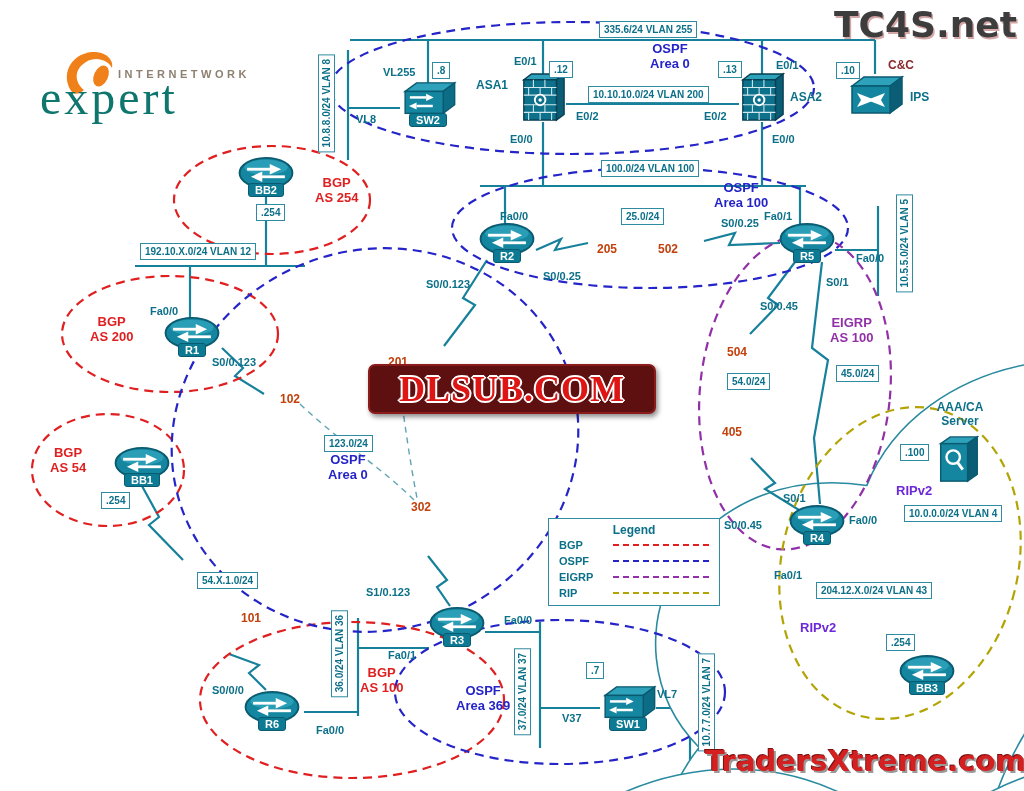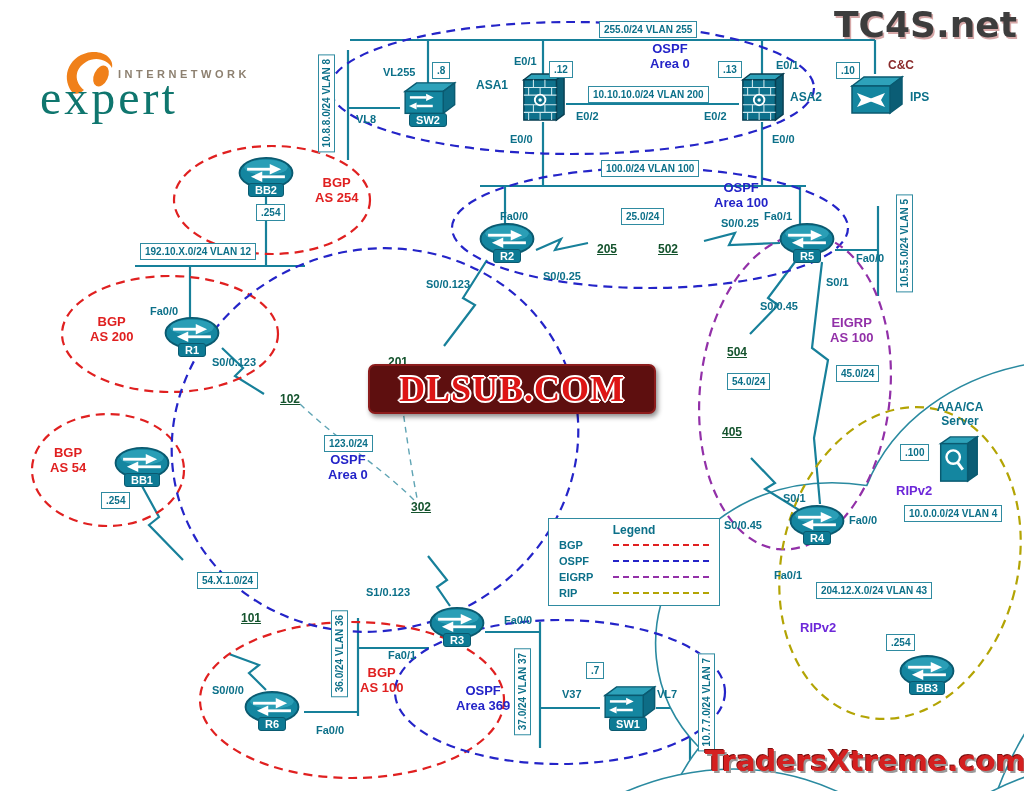--- a/index.html
+++ b/index.html
@@ -3,21 +3,21 @@
 <meta charset="utf-8">
 <style>
   html,body{margin:0;padding:0;background:#fff;}
   #canvas{position:relative;width:1024px;height:791px;background:#fff;overflow:hidden;
           font-family:"Liberation Sans",sans-serif;}
   #net-svg{position:absolute;left:0;top:0;z-index:1;}
   .sbox{position:absolute;z-index:4;background:#fff;border:1px solid #2f8ba1;color:#0c7089;
         font:bold 10px "Liberation Sans",sans-serif;padding:2px 4px;white-space:nowrap;line-height:1.1;}
   .sbox.v{writing-mode:vertical-rl;transform:rotate(180deg);padding:4px 2px;}
   .iface{position:absolute;z-index:3;color:#0c7089;font:bold 11px "Liberation Sans",sans-serif;white-space:nowrap;}
-  .dlci{position:absolute;z-index:2;color:#14532d;font:bold 12px "Liberation Sans",sans-serif;text-decoration:underline;}
+  .dlci{position:absolute;z-index:2;color:#c2410c;font:bold 12px "Liberation Sans",sans-serif;}
   .area{position:absolute;z-index:3;font:bold 13px "Liberation Sans",sans-serif;text-align:center;line-height:1.15;white-space:nowrap;}
   .area span{display:block;}
   .blue{color:#2424c8}.red{color:#e02020}.purple{color:#9230a8}.olive{color:#6d28d9}
   .node{position:absolute;z-index:3;display:flex;flex-direction:column;align-items:center;width:60px;}
   .nname{background:#0d7a94;border:1px solid #0a5a70;color:#fff;font:bold 11px "Liberation Sans",sans-serif;
          padding:0 6px;border-radius:3px;margin-top:-7px;z-index:2;white-space:nowrap;}
   .dev{position:absolute;z-index:3;}
   .devlbl{position:absolute;z-index:3;color:#0c7089;font:bold 12px "Liberation Sans",sans-serif;white-space:nowrap;}
   .devlbl.center{text-align:center;}
   .devlbl.maroon{color:#8a2b2b;}
@@ -206,21 +206,21 @@
       <ellipse cx="352" cy="700" rx="152" ry="78" stroke="#e02020"></ellipse>
       <ellipse cx="572" cy="88" rx="242" ry="66" stroke="#2424c8"></ellipse>
       <ellipse cx="650" cy="228" rx="198" ry="60" stroke="#2424c8"></ellipse>
       <ellipse cx="375" cy="440" rx="205" ry="190" transform="rotate(-20 375 440)" stroke="#2424c8"></ellipse>
       <ellipse cx="560" cy="692" rx="165" ry="72" stroke="#2424c8"></ellipse>
       <ellipse cx="795" cy="392" rx="95" ry="158" transform="rotate(6 795 392)" stroke="#9230a8"></ellipse>
       <ellipse cx="900" cy="563" rx="118" ry="158" transform="rotate(14 900 563)" stroke="#b3a404"></ellipse>
     </g>
   </svg>
 
-  <div class="sbox" style="left:599px;top:21px">255.0/24 VLAN 255</div>
+  <div class="sbox" style="left:599px;top:21px">335.6/24 VLAN 255</div>
   <div class="sbox" style="left:432px;top:62px">.8</div>
   <div class="sbox" style="left:549px;top:61px">.12</div>
   <div class="sbox" style="left:718px;top:61px">.13</div>
   <div class="sbox" style="left:836px;top:62px">.10</div>
   <div class="sbox" style="left:588px;top:86px">10.10.10.0/24 VLAN 200</div>
   <div class="sbox" style="left:601px;top:160px">100.0/24 VLAN 100</div>
   <div class="sbox" style="left:621px;top:208px">25.0/24</div>
   <div class="sbox v" style="left:318px;top:54px">10.8.8.0/24 VLAN 8</div>
   <div class="sbox" style="left:140px;top:243px">192.10.X.0/24 VLAN 12</div>
   <div class="sbox" style="left:256px;top:204px">.254</div>
@@ -259,21 +259,21 @@
   <div class="iface" style="left:774px;top:569px">Fa0/1</div>
   <div class="iface" style="left:150px;top:305px">Fa0/0</div>
   <div class="iface" style="left:212px;top:356px">S0/0.123</div>
   <div class="iface" style="left:366px;top:586px">S1/0.123</div>
   <div class="iface" style="left:504px;top:614px">Fa0/0</div>
   <div class="iface" style="left:388px;top:649px">Fa0/1</div>
   <div class="iface" style="left:212px;top:684px">S0/0/0</div>
   <div class="iface" style="left:316px;top:724px">Fa0/0</div>
   <div class="iface" style="left:383px;top:66px">VL255</div>
   <div class="iface" style="left:356px;top:113px">VL8</div>
-  <div class="iface" style="left:562px;top:688px">V37</div>
+  <div class="iface" style="left:562px;top:712px">V37</div>
   <div class="iface" style="left:657px;top:688px">VL7</div>
 
   <div class="dlci" style="left:597px;top:242px">205</div>
   <div class="dlci" style="left:658px;top:242px">502</div>
   <div class="dlci" style="left:727px;top:345px">504</div>
   <div class="dlci" style="left:722px;top:425px">405</div>
   <div class="dlci" style="left:280px;top:392px">102</div>
   <div class="dlci" style="left:388px;top:355px">201</div>
   <div class="dlci" style="left:411px;top:500px">302</div>
   <div class="dlci" style="left:241px;top:611px">101</div>

